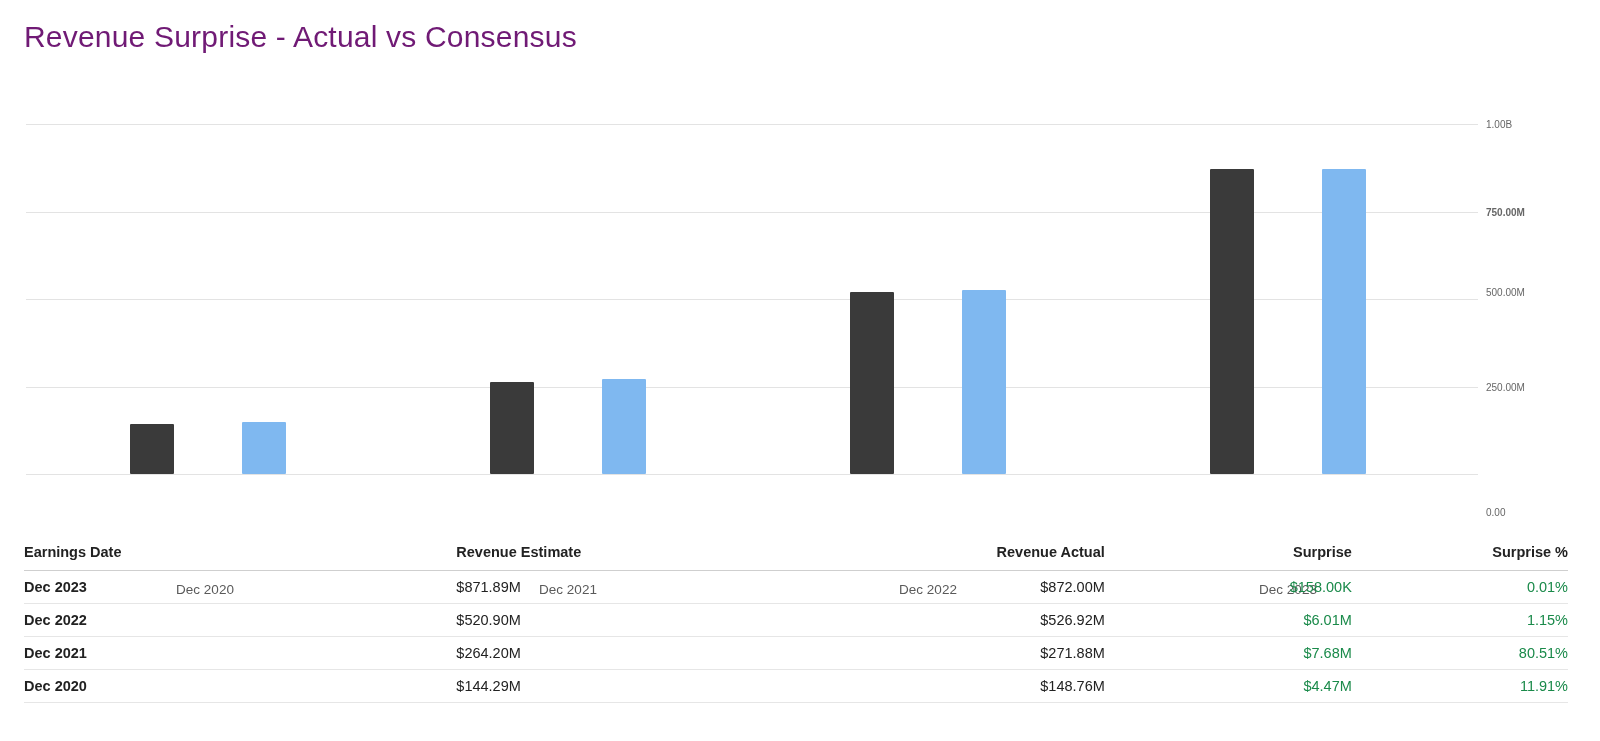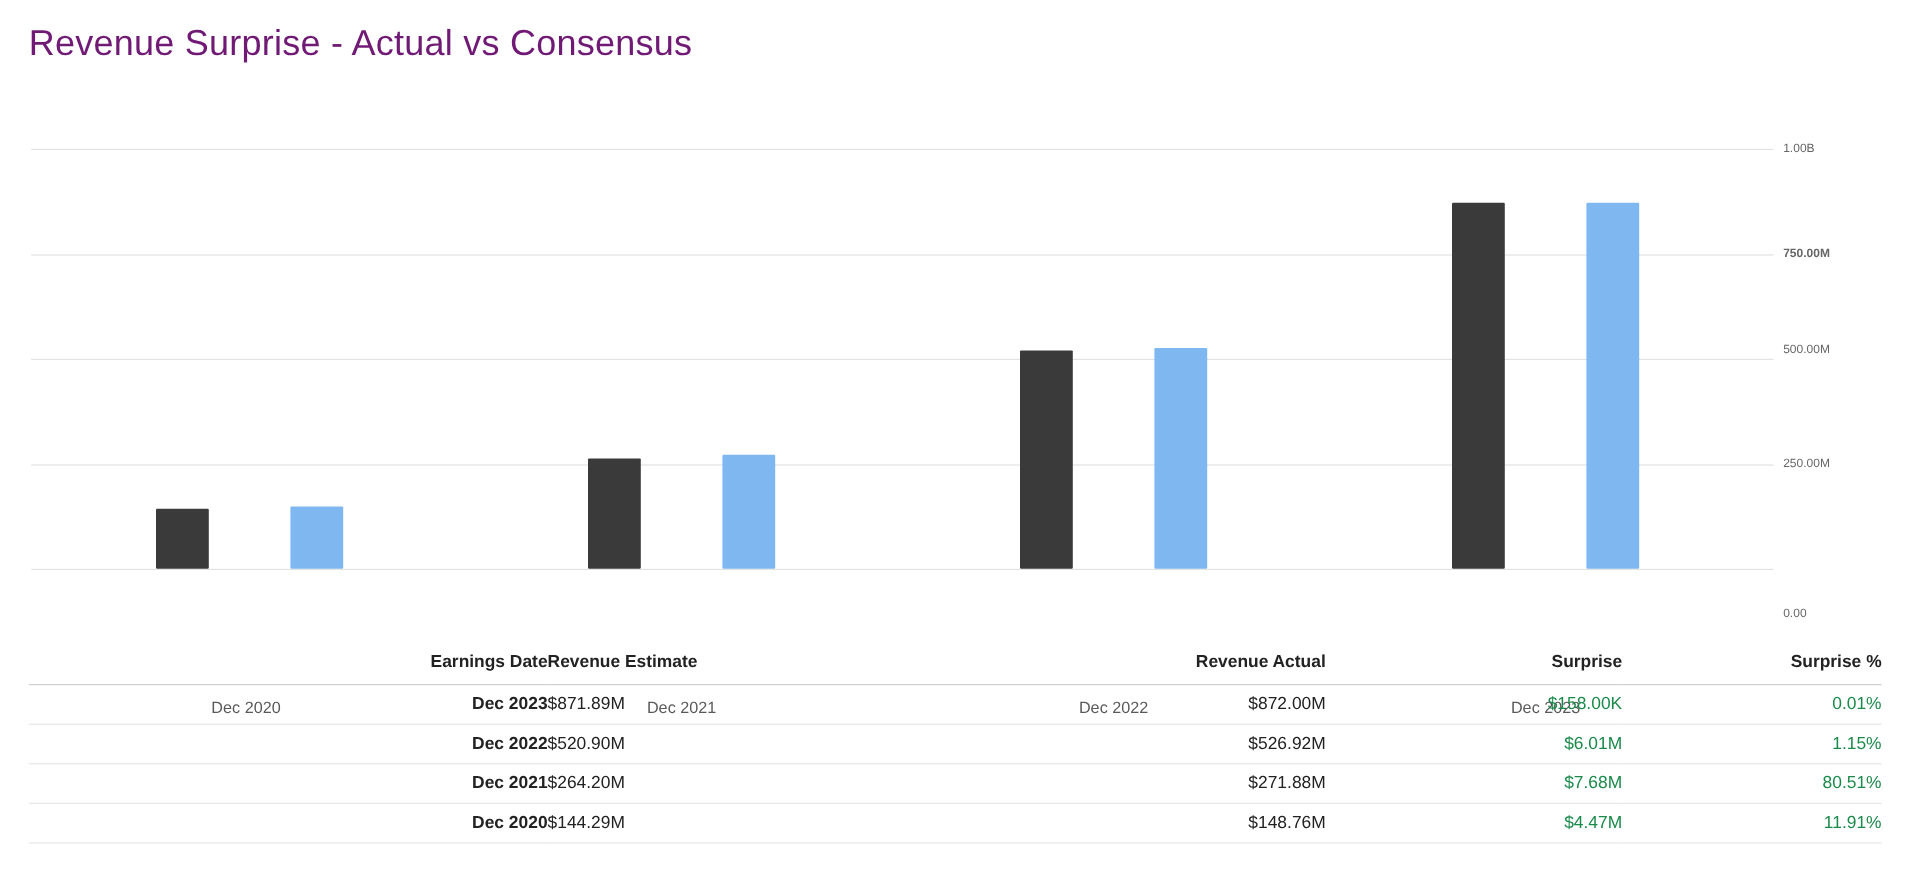--- a/index.html
+++ b/index.html
@@ -108,21 +108,21 @@
     padding: 6px 0 10px 0;
     border-bottom: 1px solid #cfcfcf;
     white-space: nowrap;
   }
   tbody td {
     padding: 8px 0 8px 0;
     border-bottom: 1px solid #e6e6e6;
     color: #222;
     white-space: nowrap;
   }
-  th.c0, td.c0 { text-align: right; width: 28%; }
+  th.c0, td.c0 { text-align: left; width: 28%; }
   th.c1, td.c1 { text-align: left; width: 20%; }
   th.c2, td.c2 { text-align: right; width: 22%; }
   th.c3, td.c3 { text-align: right; width: 16%; }
   th.c4, td.c4 { text-align: right; width: 14%; }
   td.c0 { font-weight: bold; }
   .pos { color: #1a8a4a; }
 </style>
 </head>
 <body>
 

